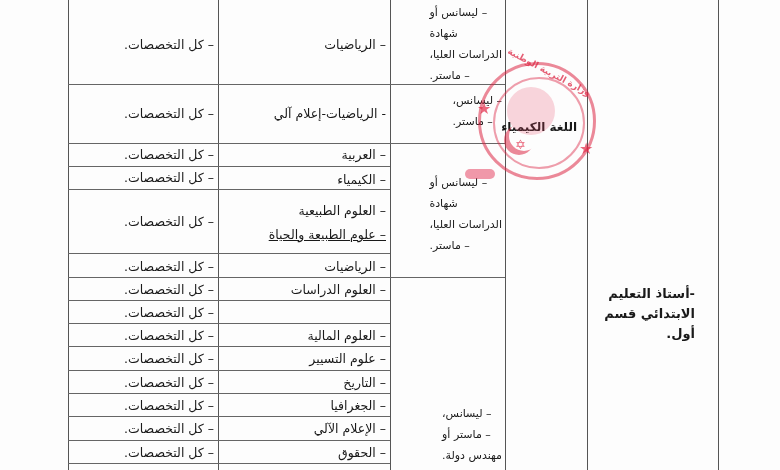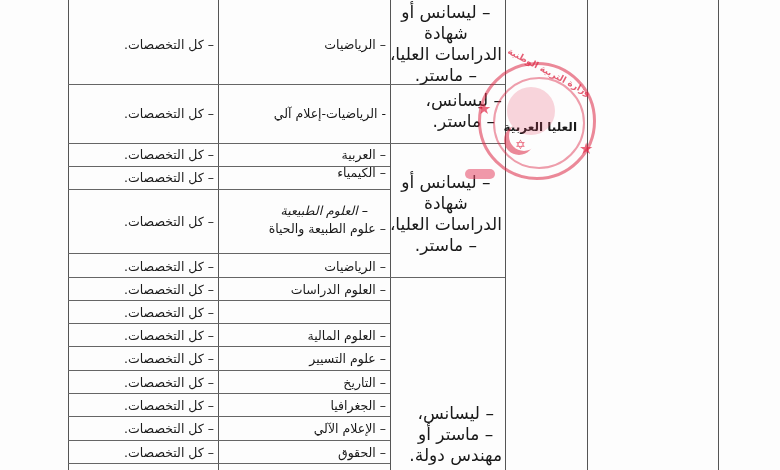--- a/index.html
+++ b/index.html
@@ -1,21 +1,21 @@
 <!DOCTYPE html>
 <html><head>
 <meta charset="utf-8">
 <style>
   html, body { margin:0; padding:0; background:#ffffff; }
   body { width:780px; height:470px; overflow:hidden; position:relative; font-family:"DejaVu Sans", sans-serif; color:#1a1a1a; }
   .page { position:absolute; left:0; top:0; width:780px; height:470px; background:#fdfdfd; }
   .vline { position:absolute; top:0; width:1px; background:#555; }
   .hline { position:absolute; height:1px; background:#666; }
   .cell { position:absolute; direction:rtl; text-align:right; font-size:12.5px; line-height:16px; white-space:nowrap; }
-  .qual { position:absolute; direction:rtl; text-align:center; font-size:17px; line-height:21px; }
+  .qual { position:absolute; direction:rtl; text-align:left; font-size:11px; line-height:21px; }
   .qual div { white-space:nowrap; }
   .rank { position:absolute; direction:rtl; text-align:right; font-size:13px; line-height:20px; font-weight:bold; }
   .subj { position:absolute; direction:rtl; font-size:12px; font-weight:bold; white-space:nowrap; }
   .stamp { position:absolute; left:478px; top:62px; width:118px; height:118px; border-radius:50%; border:3px solid rgba(220,40,70,0.55); box-sizing:border-box; pointer-events:none; }
   .stamp .inner { position:absolute; left:12px; top:12px; width:88px; height:88px; border-radius:50%; border:2px solid rgba(220,40,70,0.45); }
   .stamp .core { position:absolute; left:26px; top:22px; width:48px; height:48px; border-radius:50%; background:rgba(230,70,100,0.22); }
   .stamp .star { position:absolute; color:rgba(225,40,70,0.7); font-size:16px; }
   .stamp .crescent { position:absolute; left:28px; top:56px; width:30px; height:30px; border-radius:50%; box-shadow:-5px 4px 0 0 rgba(220,40,70,0.55); }
   .stamp .ring-text { position:absolute; left:22px; top:2px; font-size:9px; color:rgba(220,40,70,0.75); transform:rotate(28deg); direction:rtl; white-space:nowrap; font-weight:bold; }
   .stamp .blob { position:absolute; left:-16px; top:104px; width:30px; height:10px; border-radius:5px; background:rgba(230,70,100,0.55); }
@@ -47,23 +47,23 @@
   <div class="hline" style="left:68px;width:322px;top:440px;"></div>
   <div class="hline" style="left:68px;width:322px;top:463px;"></div>
 
   <div class="hline" style="left:390px;width:115px;top:84px;"></div>
   <div class="hline" style="left:390px;width:115px;top:143px;"></div>
   <div class="hline" style="left:390px;width:115px;top:277px;"></div>
 
   <div class="cell" style="right:394px;top:37px;">– الرياضيات</div>
   <div class="cell" style="right:394px;top:106px;">- الرياضيات-إعلام آلي</div>
   <div class="cell" style="right:394px;top:147px;">–   العربية</div>
-  <div class="cell" style="right:394px;top:165px;">–   الكيمياء</div>
-  <div class="cell" style="right:412px;top:203px;font-style:italic;">– العلوم الطبيعية</div>
-  <div class="cell" style="right:394px;top:221px;">– علوم الطبيعة والحياة</div>
+  <div class="cell" style="right:394px;top:172px;">–   الكيمياء</div>
+  <div class="cell" style="right:394px;top:203px;">– العلوم الطبيعية</div>
+  <div class="cell" style="right:394px;top:227px;text-decoration:underline;">– علوم الطبيعة والحياة</div>
   <div class="cell" style="right:394px;top:259px;">– الرياضيات</div>
   <div class="cell" style="right:394px;top:282px;">– العلوم الدراسات</div>
   <div class="cell" style="right:394px;top:328px;">– العلوم المالية</div>
   <div class="cell" style="right:394px;top:351px;">– علوم التسيير</div>
   <div class="cell" style="right:394px;top:375px;">– التاريخ</div>
   <div class="cell" style="right:394px;top:398px;">– الجغرافيا</div>
   <div class="cell" style="right:394px;top:421px;">– الإعلام الآلي</div>
   <div class="cell" style="right:394px;top:445px;text-align:right;">– الحقوق</div>
 
   <div class="cell" style="right:566px;top:37px;">– كل التخصصات.</div>
@@ -96,22 +96,23 @@
     <div>شهادة</div>
     <div>الدراسات العليا،</div>
     <div>–  ماستر.</div>
   </div>
   <div class="qual" style="right:278px;top:403px;">
     <div>–  ليسانس،</div>
     <div>–  ماستر أو</div>
     <div>مهندس دولة.</div>
   </div>
 
-  <div class="subj" style="right:203px;top:120px;">العليا العربية</div>
+  <div class="subj" style="right:203px;top:120px;">اللغة الكيمياء</div>
 
+  <div class="rank" style="right:85px;top:284px;width:118px;white-space:normal;">-أستاذ التعليم الابتدائي قسم أول.</div>
 
   <div class="stamp">
     <div class="inner"></div>
     <div class="core"></div>
     <div class="crescent"></div>
     <div class="star" style="left:-4px;top:34px;">★</div>
     <div class="star" style="left:98px;top:74px;">★</div>
     <div class="star" style="left:34px;top:72px;font-size:13px;">✡</div>
     <div class="ring-text">وزارة التربية الوطنية</div>
     <div class="blob"></div>

